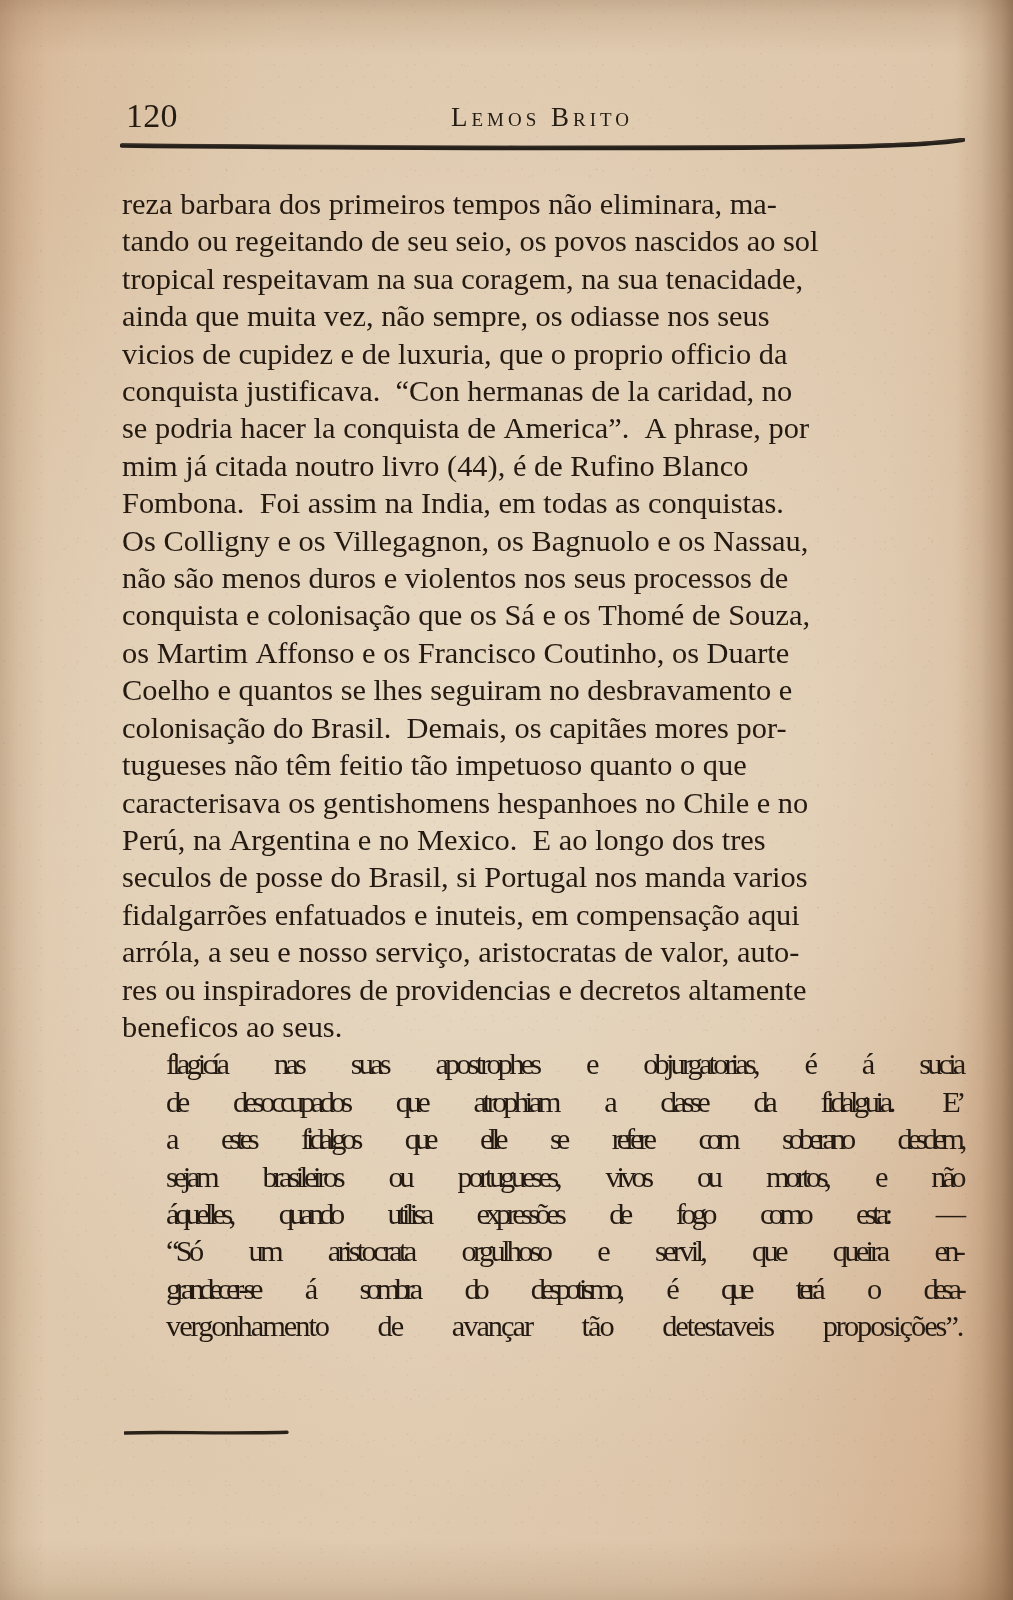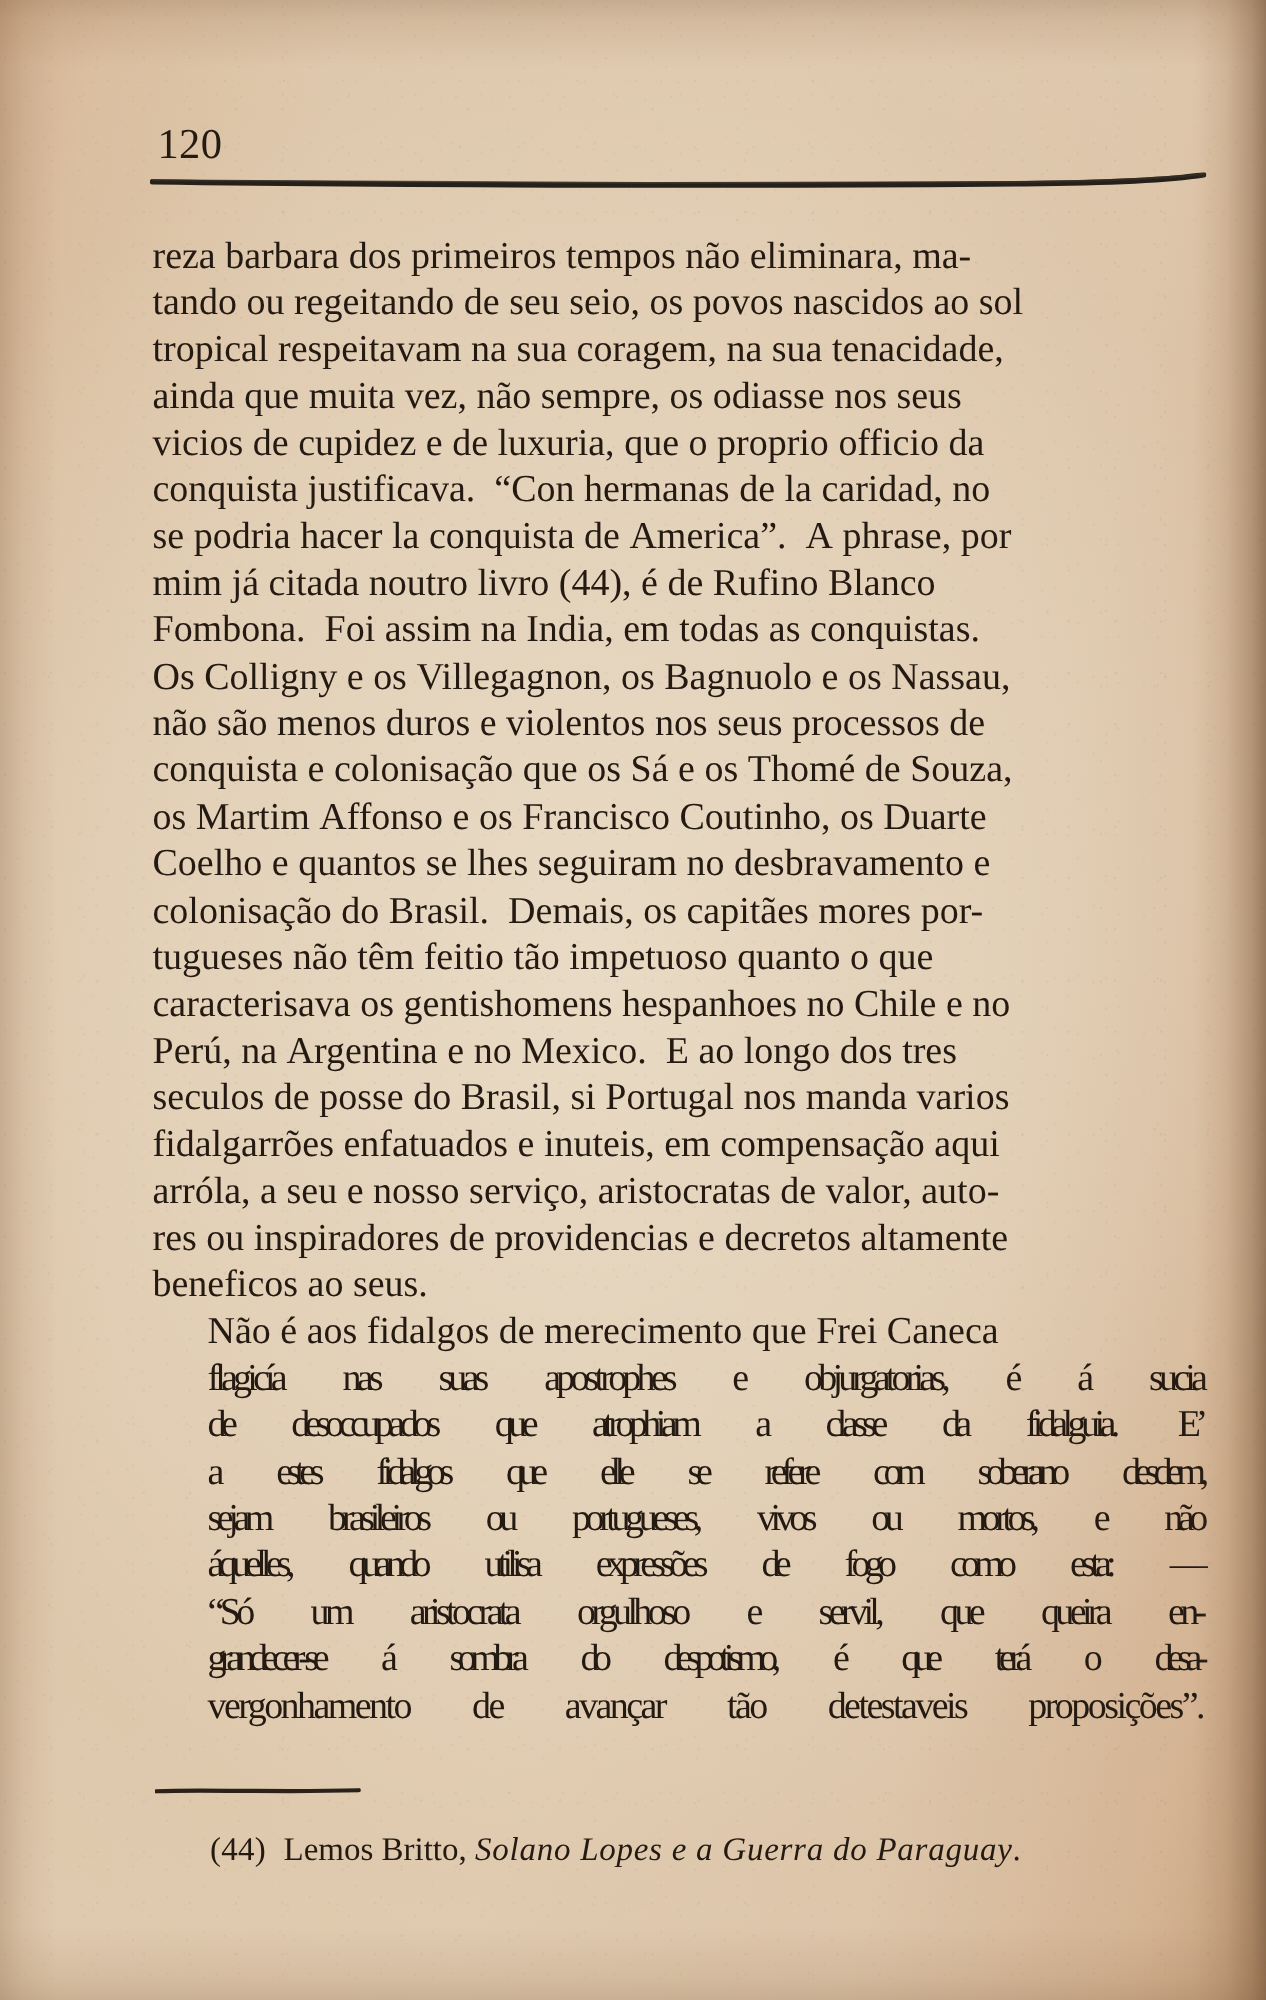--- a/index.html
+++ b/index.html
@@ -198,20 +198,21 @@
     letter-spacing: 0.6px;
   }
 </style>
 </head>
 <body>
 
 <div id="page">
 
   <div id="running-head">
     <div class="folio">120</div>
+    <div class="head-title">Lemos Brito</div>
   </div>
 
   <svg id="head-rule" viewBox="0 0 845 16" preserveAspectRatio="none">
     <path d="M2,7.5 C200,10.2 520,10.8 700,9.0 C780,8.2 820,5.4 843,1.8" stroke="#26201a" stroke-width="4.4" fill="none" stroke-linecap="round"></path>
     <path d="M2,6.2 C160,8.4 480,9.2 690,7.6 C775,6.8 818,4.2 843,1.0" stroke="#3a3028" stroke-width="1.5" fill="none" stroke-linecap="round" opacity="0.75"></path>
   </svg>
 
   <div id="textblock">
 
     <p class="first">
@@ -234,41 +235,36 @@
       <span class="line just" style="display: block; white-space: nowrap;"><span style="white-space: pre;">caracterisava</span><span class="gap" style="display: inline-block;"> </span><span style="white-space: pre;">os</span><span class="gap" style="display: inline-block;"> </span><span style="white-space: pre;">gentishomens</span><span class="gap" style="display: inline-block;"> </span><span style="white-space: pre;">hespanhoes</span><span class="gap" style="display: inline-block;"> </span><span style="white-space: pre;">no</span><span class="gap" style="display: inline-block;"> </span><span style="white-space: pre;">Chile</span><span class="gap" style="display: inline-block;"> </span><span style="white-space: pre;">e</span><span class="gap" style="display: inline-block;"> </span><span style="white-space: pre;">no</span></span>
       <span class="line just" style="display: block; white-space: nowrap;"><span style="white-space: pre;">Perú,</span><span class="gap" style="display: inline-block;"> </span><span style="white-space: pre;">na</span><span class="gap" style="display: inline-block;"> </span><span style="white-space: pre;">Argentina</span><span class="gap" style="display: inline-block;"> </span><span style="white-space: pre;">e</span><span class="gap" style="display: inline-block;"> </span><span style="white-space: pre;">no</span><span class="gap" style="display: inline-block;"> </span><span style="white-space: pre;">Mexico.</span><span class="gap" style="display: inline-block;">  </span><span style="white-space: pre;">E</span><span class="gap" style="display: inline-block;"> </span><span style="white-space: pre;">ao</span><span class="gap" style="display: inline-block;"> </span><span style="white-space: pre;">longo</span><span class="gap" style="display: inline-block;"> </span><span style="white-space: pre;">dos</span><span class="gap" style="display: inline-block;"> </span><span style="white-space: pre;">tres</span></span>
       <span class="line just" style="display: block; white-space: nowrap;"><span style="white-space: pre;">seculos</span><span class="gap" style="display: inline-block;"> </span><span style="white-space: pre;">de</span><span class="gap" style="display: inline-block;"> </span><span style="white-space: pre;">posse</span><span class="gap" style="display: inline-block;"> </span><span style="white-space: pre;">do</span><span class="gap" style="display: inline-block;"> </span><span style="white-space: pre;">Brasil,</span><span class="gap" style="display: inline-block;"> </span><span style="white-space: pre;">si</span><span class="gap" style="display: inline-block;"> </span><span style="white-space: pre;">Portugal</span><span class="gap" style="display: inline-block;"> </span><span style="white-space: pre;">nos</span><span class="gap" style="display: inline-block;"> </span><span style="white-space: pre;">manda</span><span class="gap" style="display: inline-block;"> </span><span style="white-space: pre;">varios</span></span>
       <span class="line just" style="display: block; white-space: nowrap;"><span style="white-space: pre;">fidalgarrões</span><span class="gap" style="display: inline-block;"> </span><span style="white-space: pre;">enfatuados</span><span class="gap" style="display: inline-block;"> </span><span style="white-space: pre;">e</span><span class="gap" style="display: inline-block;"> </span><span style="white-space: pre;">inuteis,</span><span class="gap" style="display: inline-block;"> </span><span style="white-space: pre;">em</span><span class="gap" style="display: inline-block;"> </span><span style="white-space: pre;">compensação</span><span class="gap" style="display: inline-block;"> </span><span style="white-space: pre;">aqui</span></span>
       <span class="line just" style="display: block; white-space: nowrap;"><span style="white-space: pre;">arróla,</span><span class="gap" style="display: inline-block;"> </span><span style="white-space: pre;">a</span><span class="gap" style="display: inline-block;"> </span><span style="white-space: pre;">seu</span><span class="gap" style="display: inline-block;"> </span><span style="white-space: pre;">e</span><span class="gap" style="display: inline-block;"> </span><span style="white-space: pre;">nosso</span><span class="gap" style="display: inline-block;"> </span><span style="white-space: pre;">serviço,</span><span class="gap" style="display: inline-block;"> </span><span style="white-space: pre;">aristocratas</span><span class="gap" style="display: inline-block;"> </span><span style="white-space: pre;">de</span><span class="gap" style="display: inline-block;"> </span><span style="white-space: pre;">valor,</span><span class="gap" style="display: inline-block;"> </span><span style="white-space: pre;">auto-</span></span>
       <span class="line just" style="display: block; white-space: nowrap;"><span style="white-space: pre;">res</span><span class="gap" style="display: inline-block;"> </span><span style="white-space: pre;">ou</span><span class="gap" style="display: inline-block;"> </span><span style="white-space: pre;">inspiradores</span><span class="gap" style="display: inline-block;"> </span><span style="white-space: pre;">de</span><span class="gap" style="display: inline-block;"> </span><span style="white-space: pre;">providencias</span><span class="gap" style="display: inline-block;"> </span><span style="white-space: pre;">e</span><span class="gap" style="display: inline-block;"> </span><span style="white-space: pre;">decretos</span><span class="gap" style="display: inline-block;"> </span><span style="white-space: pre;">altamente</span></span>
       <span class="line">beneficos ao seus.</span>
     </p>
 
     <p class="indent">
-      <span class="line" style="display:block;text-indent:44px;"><span>Não é aos fidalgos de merecimento que Frei Caneca</span></span>
       <span class="line just" style="display: block; white-space: nowrap; letter-spacing: -3.85714px;"><span style="white-space: pre;">flagicía</span><span class="gap" style="display: inline-block;"> </span><span style="white-space: pre;">nas</span><span class="gap" style="display: inline-block;"> </span><span style="white-space: pre;">suas</span><span class="gap" style="display: inline-block;"> </span><span style="white-space: pre;">apostrophes</span><span class="gap" style="display: inline-block;"> </span><span style="white-space: pre;">e</span><span class="gap" style="display: inline-block;"> </span><span style="white-space: pre;">objurgatorias,</span><span class="gap" style="display: inline-block;"> </span><span style="white-space: pre;">é</span><span class="gap" style="display: inline-block;"> </span><span style="white-space: pre;">á</span><span class="gap" style="display: inline-block;"> </span><span style="white-space: pre;">sucia</span></span>
       <span class="line just" style="display: block; white-space: nowrap; letter-spacing: -4.42857px;"><span style="white-space: pre;">de</span><span class="gap" style="display: inline-block;"> </span><span style="white-space: pre;">desoccupados</span><span class="gap" style="display: inline-block;"> </span><span style="white-space: pre;">que</span><span class="gap" style="display: inline-block;"> </span><span style="white-space: pre;">atrophiam</span><span class="gap" style="display: inline-block;"> </span><span style="white-space: pre;">a</span><span class="gap" style="display: inline-block;"> </span><span style="white-space: pre;">classe</span><span class="gap" style="display: inline-block;"> </span><span style="white-space: pre;">da</span><span class="gap" style="display: inline-block;"> </span><span style="white-space: pre;">fidalguia.</span><span class="gap" style="display: inline-block;">  </span><span style="white-space: pre;">E’</span></span>
       <span class="line just" style="display: block; white-space: nowrap; letter-spacing: -5.08929px;"><span style="white-space: pre;">a</span><span class="gap" style="display: inline-block;"> </span><span style="white-space: pre;">estes</span><span class="gap" style="display: inline-block;"> </span><span style="white-space: pre;">fidalgos</span><span class="gap" style="display: inline-block;"> </span><span style="white-space: pre;">que</span><span class="gap" style="display: inline-block;"> </span><span style="white-space: pre;">elle</span><span class="gap" style="display: inline-block;"> </span><span style="white-space: pre;">se</span><span class="gap" style="display: inline-block;"> </span><span style="white-space: pre;">refere</span><span class="gap" style="display: inline-block;"> </span><span style="white-space: pre;">com</span><span class="gap" style="display: inline-block;"> </span><span style="white-space: pre;">soberano</span><span class="gap" style="display: inline-block;"> </span><span style="white-space: pre;">desdem,</span></span>
       <span class="line just" style="display: block; white-space: nowrap; letter-spacing: -4.33929px;"><span style="white-space: pre;">sejam</span><span class="gap" style="display: inline-block;"> </span><span style="white-space: pre;">brasileiros</span><span class="gap" style="display: inline-block;"> </span><span style="white-space: pre;">ou</span><span class="gap" style="display: inline-block;"> </span><span style="white-space: pre;">portugueses,</span><span class="gap" style="display: inline-block;"> </span><span style="white-space: pre;">vivos</span><span class="gap" style="display: inline-block;"> </span><span style="white-space: pre;">ou</span><span class="gap" style="display: inline-block;"> </span><span style="white-space: pre;">mortos,</span><span class="gap" style="display: inline-block;"> </span><span style="white-space: pre;">e</span><span class="gap" style="display: inline-block;"> </span><span style="white-space: pre;">não</span></span>
       <span class="line just" style="display: block; white-space: nowrap; letter-spacing: -4.60714px;"><span style="white-space: pre;">áquelles,</span><span class="gap" style="display: inline-block;"> </span><span style="white-space: pre;">quando</span><span class="gap" style="display: inline-block;"> </span><span style="white-space: pre;">utilisa</span><span class="gap" style="display: inline-block;"> </span><span style="white-space: pre;">expressões</span><span class="gap" style="display: inline-block;"> </span><span style="white-space: pre;">de</span><span class="gap" style="display: inline-block;"> </span><span style="white-space: pre;">fogo</span><span class="gap" style="display: inline-block;"> </span><span style="white-space: pre;">como</span><span class="gap" style="display: inline-block;"> </span><span style="white-space: pre;">esta:</span><span class="gap" style="display: inline-block;"> </span><span style="white-space: pre;">—</span></span>
       <span class="line just" style="display: block; white-space: nowrap; letter-spacing: -3.69811px;"><span style="white-space: pre;">“Só</span><span class="gap" style="display: inline-block;"> </span><span style="white-space: pre;">um</span><span class="gap" style="display: inline-block;"> </span><span style="white-space: pre;">aristocrata</span><span class="gap" style="display: inline-block;"> </span><span style="white-space: pre;">orgulhoso</span><span class="gap" style="display: inline-block;"> </span><span style="white-space: pre;">e</span><span class="gap" style="display: inline-block;"> </span><span style="white-space: pre;">servil,</span><span class="gap" style="display: inline-block;"> </span><span style="white-space: pre;">que</span><span class="gap" style="display: inline-block;"> </span><span style="white-space: pre;">queira</span><span class="gap" style="display: inline-block;"> </span><span style="white-space: pre;">en-</span></span>
       <span class="line just" style="display: block; white-space: nowrap; letter-spacing: -5.18182px;"><span style="white-space: pre;">grandecer-se</span><span class="gap" style="display: inline-block;"> </span><span style="white-space: pre;">á</span><span class="gap" style="display: inline-block;"> </span><span style="white-space: pre;">sombra</span><span class="gap" style="display: inline-block;"> </span><span style="white-space: pre;">do</span><span class="gap" style="display: inline-block;"> </span><span style="white-space: pre;">despotismo,</span><span class="gap" style="display: inline-block;"> </span><span style="white-space: pre;">é</span><span class="gap" style="display: inline-block;"> </span><span style="white-space: pre;">que</span><span class="gap" style="display: inline-block;"> </span><span style="white-space: pre;">terá</span><span class="gap" style="display: inline-block;"> </span><span style="white-space: pre;">o</span><span class="gap" style="display: inline-block;"> </span><span style="white-space: pre;">desa-</span></span>
       <span class="line just" style="display: block; white-space: nowrap; letter-spacing: -2.03704px;"><span style="white-space: pre;">vergonhamento</span><span class="gap" style="display: inline-block;"> </span><span style="white-space: pre;">de</span><span class="gap" style="display: inline-block;"> </span><span style="white-space: pre;">avançar</span><span class="gap" style="display: inline-block;"> </span><span style="white-space: pre;">tão</span><span class="gap" style="display: inline-block;"> </span><span style="white-space: pre;">detestaveis</span><span class="gap" style="display: inline-block;"> </span><span style="white-space: pre;">proposições”.</span></span>
     </p>
 
   </div>
 
   <svg id="foot-rule" viewBox="0 0 165 9" preserveAspectRatio="none">
     <path d="M1,5.0 C40,3.2 95,6.2 163,4.2" stroke="#2a2119" stroke-width="3.4" fill="none" stroke-linecap="round"></path>
   </svg>
 
-  <div id="footnote">
-    <span class="fn-indent"></span><span class="fn-num">(44)</span><span class="fn-sep"></span><span>Lemos Britto,</span>
-    <span class="fn-title">Solano Lopes e a Guerra do Paraguay</span><span>.</span>
-  </div>
 
   <div id="grain"></div>
   <div id="edge-right"></div>
   <div id="edge-left"></div>
   <div id="edge-top"></div>
   <div id="edge-bottom"></div>
 
 </div>
 
 </body></html>

